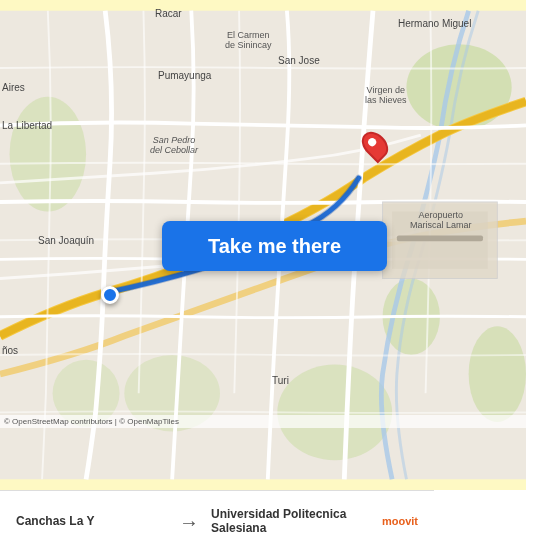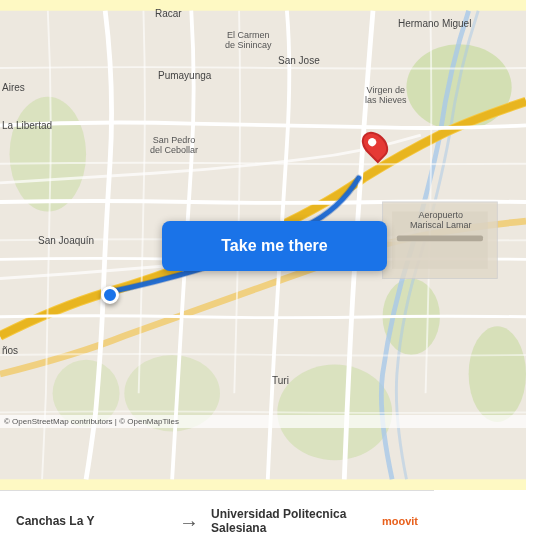--- a/index.html
+++ b/index.html
@@ -40,21 +40,21 @@
     .take-me-there-btn {
       position: absolute;
       top: 221px;
       left: 162px;
       width: 225px;
       height: 50px;
       background: #1a73e8;
       color: white;
       border: none;
       border-radius: 8px;
-      font-size: 16px;
+      font-size: 20px;
       font-weight: bold;
       cursor: pointer;
       display: flex;
       align-items: center;
       justify-content: center;
       box-shadow: 0 2px 8px rgba(0,0,0,0.3);
       z-index: 100;
     }
 
     
@@ -234,21 +234,21 @@
   </svg>
 
   <div class="map-label" style="top:8px;left:155px;">Racar</div>
   <div class="map-label map-label-small" style="top:30px;left:225px;text-align:center;">El Carmen<br>de Sinincay</div>
   <div class="map-label" style="top:55px;left:278px;">San Jose</div>
   <div class="map-label" style="top:18px;left:385px;margin-left:13px;">Hermano Miguel</div>
   <div class="map-label" style="top:82px;left:2px;">Aires</div>
   <div class="map-label" style="top:70px;left:158px;">Pumayunga</div>
   <div class="map-label map-label-small" style="top:85px;left:365px;text-align:center;">Virgen de<br>las Nieves</div>
   <div class="map-label" style="top:120px;left:2px;">La Libertad</div>
-  <div class="map-label map-label-small" style="top:135px;left:150px;text-align:center;">San Pedro<br>del Cebollar</div>
+  <div class="map-label map-label-small" style="top:135px;left:150px;text-align:center;font-style:italic;">San Pedro<br>del Cebollar</div>
   <div class="map-label map-label-small" style="top:210px;left:410px;text-align:center;">Aeropuerto<br>Mariscal Lamar</div>
   <div class="map-label" style="top:235px;left:38px;">San Joaquín</div>
   <div class="map-label" style="top:375px;left:272px;">Turi</div>
   <div class="map-label" style="top:345px;left:2px;">ños</div>
 
   <div class="origin-marker"></div>
 
   <div class="dest-marker">
     <div class="dest-marker-pin"></div>
   </div>

